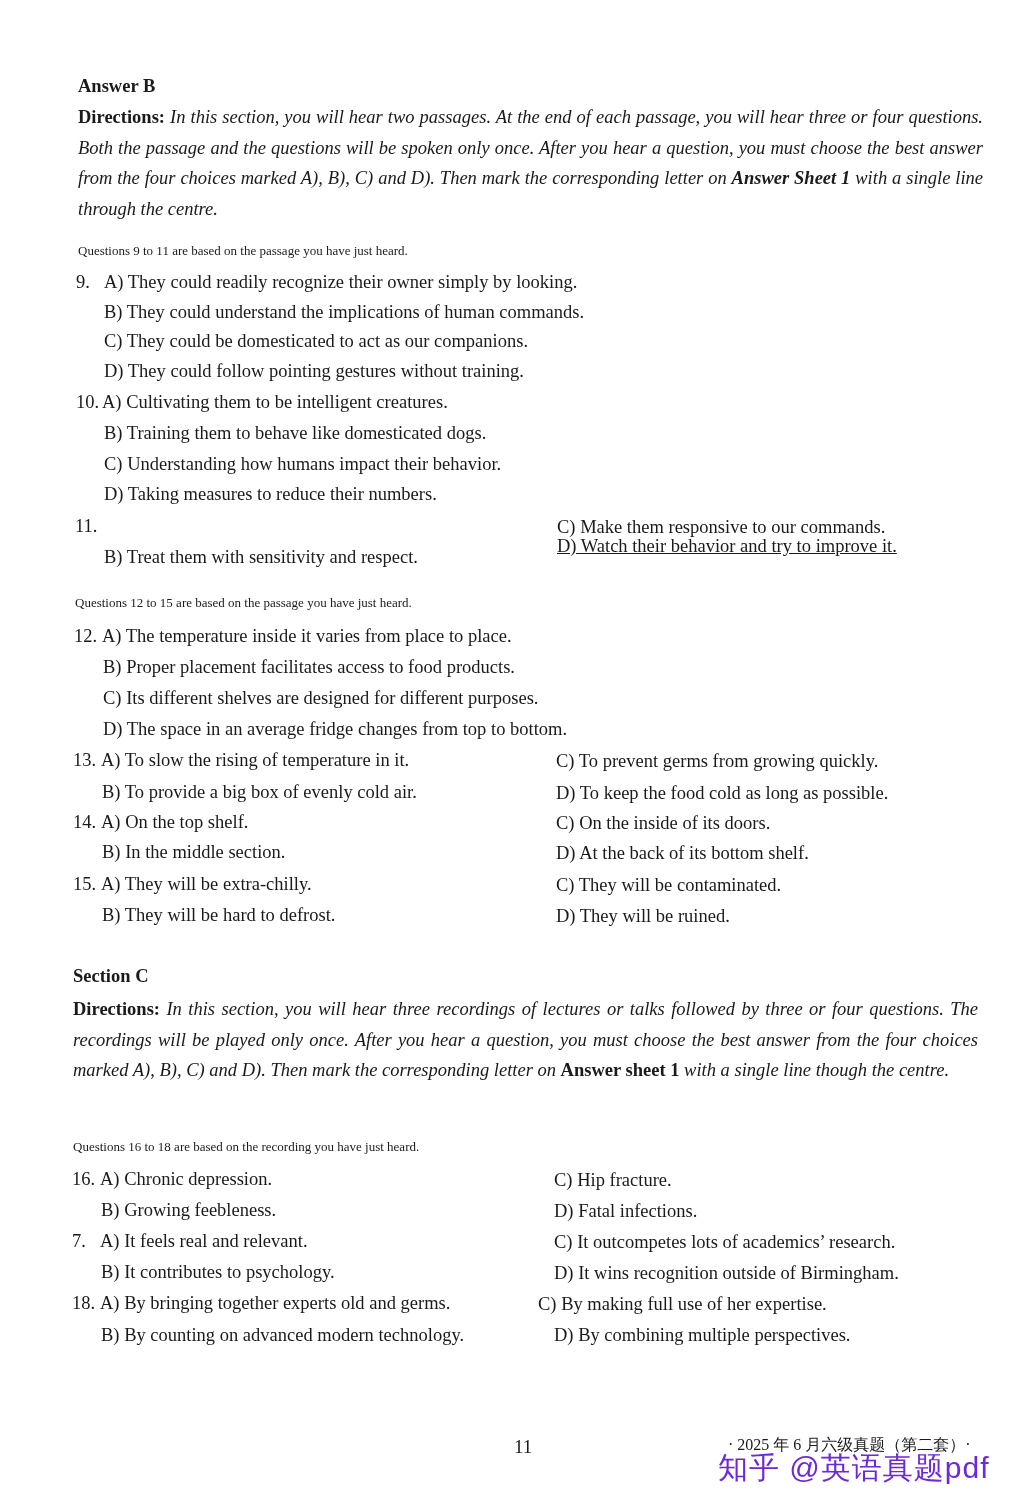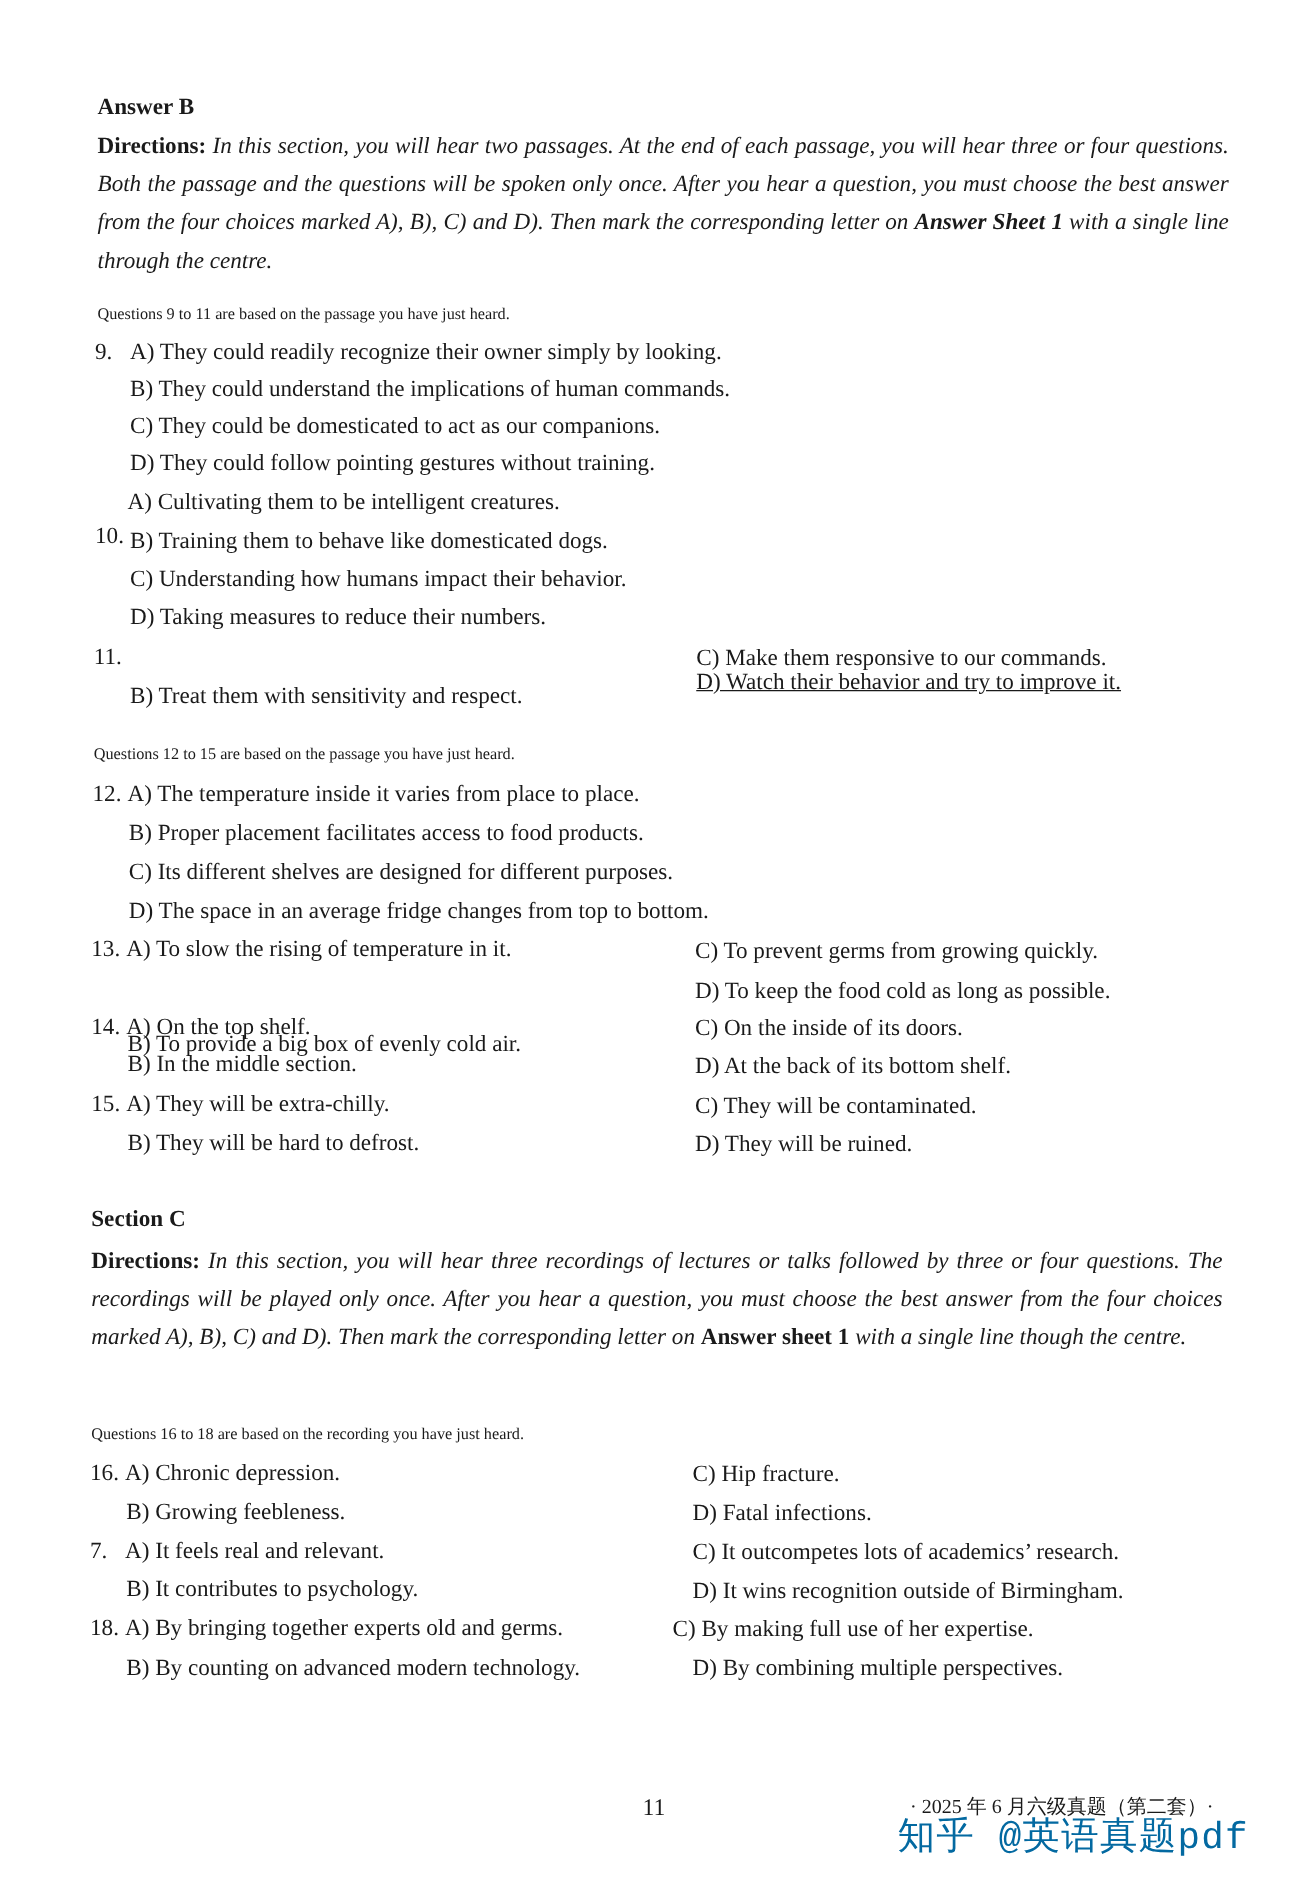--- a/index.html
+++ b/index.html
@@ -13,21 +13,21 @@
     .abs { position: absolute; white-space: nowrap; }
     .section-title { font-weight: bold; font-size: 18.5px; }
     .directions { position: absolute; width: 905px; line-height: 30.5px; font-size: 18.5px; text-align: justify; }
     .directions .lead { font-weight: bold; font-style: normal; }
     .directions .body { font-style: italic; }
     .directions .strong { font-weight: bold; font-style: italic; }
     .qheading { font-weight: normal; font-size: 13px; }
     .footer-page { font-size: 19px; }
     .footer-title { font-size: 16px; }
     .watermark {
-      font-family: Liberation Mono, monospace; font-size: 30px; color: #0369a1;
+      font-family: Liberation Sans, sans-serif; font-size: 30px; color: #6d28d9;
       letter-spacing: 1px;
     }
   </style>
 </head>
 <body>
 
 <div class="page">
 
   <div class="abs section-title" style="left:78px; top:76px;">Answer B</div>
 
@@ -36,42 +36,42 @@
   </div>
 
   <div class="abs qheading" style="left:78px; top:243px;">Questions 9 to 11 are based on the passage you have just heard.</div>
 
   <div class="abs" style="left:76px; top:272px;">9.</div>
   <div class="abs" style="left:104px; top:272px;">A) They could readily recognize their owner simply by looking.</div>
   <div class="abs" style="left:104px; top:302px;">B) They could understand the implications of human commands.</div>
   <div class="abs" style="left:104px; top:331px;">C) They could be domesticated to act as our companions.</div>
   <div class="abs" style="left:104px; top:361px;">D) They could follow pointing gestures without training.</div>
 
-  <div class="abs" style="left:76px; top:392px;margin-top:27px;">10.</div>
+  <div class="abs" style="left:76px; top:392px;">10.</div>
   <div class="abs" style="left:102px; top:392px;">A) Cultivating them to be intelligent creatures.</div>
   <div class="abs" style="left:104px; top:423px;">B) Training them to behave like domesticated dogs.</div>
   <div class="abs" style="left:104px; top:454px;">C) Understanding how humans impact their behavior.</div>
   <div class="abs" style="left:104px; top:484px;">D) Taking measures to reduce their numbers.</div>
 
   <div class="abs" style="left:75px; top:516px;">11.</div>
   <div class="abs" style="left:104px; top:547px;">B) Treat them with sensitivity and respect.</div>
   <div class="abs" style="left:557px; top:517px;">C) Make them responsive to our commands.</div>
   <div class="abs" style="left:557px; top:536px;text-decoration:underline;">D) Watch their behavior and try to improve it.</div>
 
   <div class="abs qheading" style="left:75px; top:595px;">Questions 12 to 15 are based on the passage you have just heard.</div>
 
   <div class="abs" style="left:74px; top:626px;">12.</div>
   <div class="abs" style="left:102px; top:626px;">A) The temperature inside it varies from place to place.</div>
   <div class="abs" style="left:103px; top:657px;">B) Proper placement facilitates access to food products.</div>
   <div class="abs" style="left:103px; top:688px;">C) Its different shelves are designed for different purposes.</div>
   <div class="abs" style="left:103px; top:719px;">D) The space in an average fridge changes from top to bottom.</div>
 
   <div class="abs" style="left:73px; top:750px;">13.</div>
   <div class="abs" style="left:101px; top:750px;">A) To slow the rising of temperature in it.</div>
-  <div class="abs" style="left:102px; top:826px;text-align:right;">B) To provide a big box of evenly cold air.</div>
+  <div class="abs" style="left:102px; top:782px;text-align:right;">B) To provide a big box of evenly cold air.</div>
   <div class="abs" style="left:556px; top:751px;">C) To prevent germs from growing quickly.</div>
   <div class="abs" style="left:556px; top:783px;">D) To keep the food cold as long as possible.</div>
 
   <div class="abs" style="left:73px; top:812px;">14.</div>
   <div class="abs" style="left:101px; top:812px;">A) On the top shelf.</div>
   <div class="abs" style="left:102px; top:842px;">B) In the middle section.</div>
   <div class="abs" style="left:556px; top:813px;">C) On the inside of its doors.</div>
   <div class="abs" style="left:556px; top:843px;">D) At the back of its bottom shelf.</div>
 
   <div class="abs" style="left:73px; top:874px;">15.</div>

